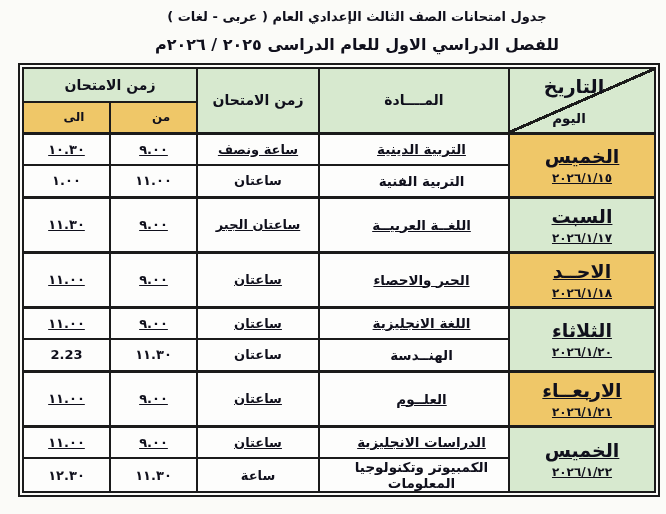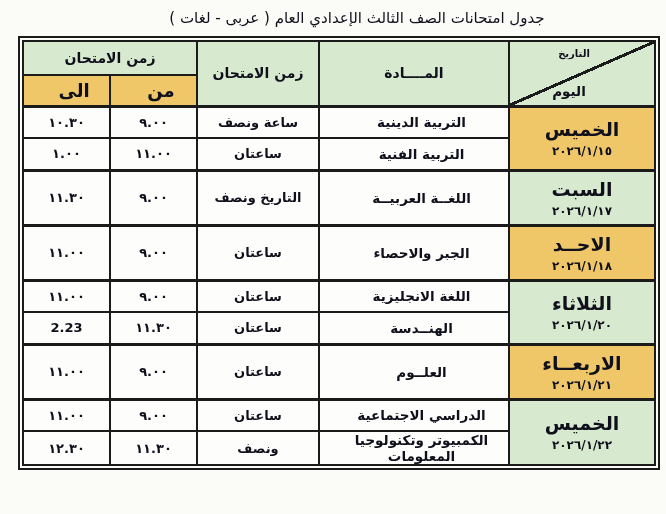--- a/index.html
+++ b/index.html
@@ -4,64 +4,65 @@
 <style>
   :root{
     --green:#d7e9cf; --yellow:#efc768; --border:#1b1b1b; --text:#10101c;
   }
   html,body{margin:0;padding:0;}
   body{
     width:666px;height:514px;background:#fbfbf8;overflow:hidden;
     font-family:"DejaVu Sans", sans-serif;color:var(--text);
   }
   .titles{ text-align:center; padding:9px 0 0 48px; }
-  .title-l1{ font-size:15px; font-weight:normal; letter-spacing:.2px; }
+  .title-l1{ font-size:13px; font-weight:bold; letter-spacing:.2px; }
   .title-l2{ font-size:16px; font-weight:bold; margin-top:11px; }
   .frame{
     width:fit-content; margin:9px 6px 0 auto;
     border:2px solid var(--border); padding:2px; background:#fbfbf8;
   }
   table{
     border-collapse:collapse; table-layout:fixed; width:632px;
     border:2px solid var(--border); background:#fdfdfc;
   }
   col.c-day{width:146px;} col.c-subj{width:190px;} col.c-dur{width:122px;}
   col.c-from{width:87px;} col.c-to{width:87px;}
   th,td{
     border:2px solid var(--border); text-align:center; vertical-align:middle;
     font-weight:bold; padding:0 3px; overflow:hidden;
   }
   tr.h1{height:34px;} tr.h2{height:31px;}
   tr.r-sub{height:32px;} tr.r-single{height:55px;}
-  tr.gstart > td{ border-top-width:3px; }
+  tr.gstart > td{ border-top-width:3px;text-decoration:underline; }
   th{ background:var(--green); font-size:14px; }
-  th.sub{ background:var(--yellow); font-size:18px;padding-left:18px; }
+  th.sub{ background:var(--yellow); font-size:12px;padding-left:18px; }
   td{ background:#fdfdfc; font-size:13px; }
   td.day{ padding:2px 2px; }
   td.yellow{ background:var(--yellow); }
   td.green{ background:var(--green); }
   .dname{ font-size:19px; margin-bottom:4px; }
   .ddate{ font-size:12px; }
   .subj{ font-size:13.5px;padding-left:18px; }
   th.diag{
     position:relative; padding:0;
     background:
       linear-gradient(to top left,
         var(--green) calc(50% - 1.5px),
         var(--border) calc(50% - 1.5px) calc(50% + 1.5px),
         var(--green) calc(50% + 1.5px));
   }
-  .diag-top{ position:absolute; top:6px; left:0; right:16px; text-align:center; font-size:10px; }
+  .diag-top{ position:absolute; top:6px; left:0; right:16px; text-align:center; font-size:19px; }
   .diag-bottom{ position:absolute; bottom:6px; left:0; right:46px; text-align:center; font-size:13.5px;margin-left:20px; }
 </style>
 </head>
 <body dir="rtl">
 
 <div class="titles">
   <div class="title-l1">جدول امتحانات الصف الثالث الإعدادي العام ( عربى - لغات )</div>
+  <div class="title-l2">للفصل الدراسي الاول للعام الدراسى  ٢٠٢٥ / ٢٠٢٦م</div>
 </div>
 
 <div class="frame">
 <table>
   <colgroup>
     <col class="c-day">
         <col class="c-subj">
         <col class="c-dur">
         <col class="c-from">
         <col class="c-to">
@@ -97,21 +98,21 @@
       <td>١١.٠٠</td>
       <td>١.٠٠</td>
     </tr>
 
     <tr class="r-single gstart">
       <td class="day green">
         <div class="dname">السبت</div>
         <div class="ddate">٢٠٢٦/١/١٧</div>
       </td>
       <td class="subj">اللغــة العربيــة</td>
-      <td>التاريخ ونصف</td>
+      <td>ساعتان الجبر</td>
       <td>٩.٠٠</td>
       <td>١١.٣٠</td>
     </tr>
 
     <tr class="r-single gstart">
       <td class="day yellow">
         <div class="dname">الاحــد</div>
         <div class="ddate">٢٠٢٦/١/١٨</div>
       </td>
       <td class="subj">الجبر والاحصاء</td>
@@ -146,26 +147,26 @@
       <td>ساعتان</td>
       <td>٩.٠٠</td>
       <td>١١.٠٠</td>
     </tr>
 
     <tr class="r-sub gstart">
       <td class="day green" rowspan="2">
         <div class="dname">الخميس</div>
         <div class="ddate">٢٠٢٦/١/٢٢</div>
       </td>
-      <td class="subj">الدراسي الاجتماعية</td>
+      <td class="subj">الدراسات الانجليزية</td>
       <td>ساعتان</td>
       <td>٩.٠٠</td>
       <td>١١.٠٠</td>
     </tr>
     <tr class="r-sub">
       <td class="subj">الكمبيوتر وتكنولوجيا المعلومات</td>
-      <td>ونصف</td>
+      <td>ساعة</td>
       <td>١١.٣٠</td>
       <td>١٢.٣٠</td>
     </tr>
   </tbody>
 </table>
 </div>
 
 </body></html>

